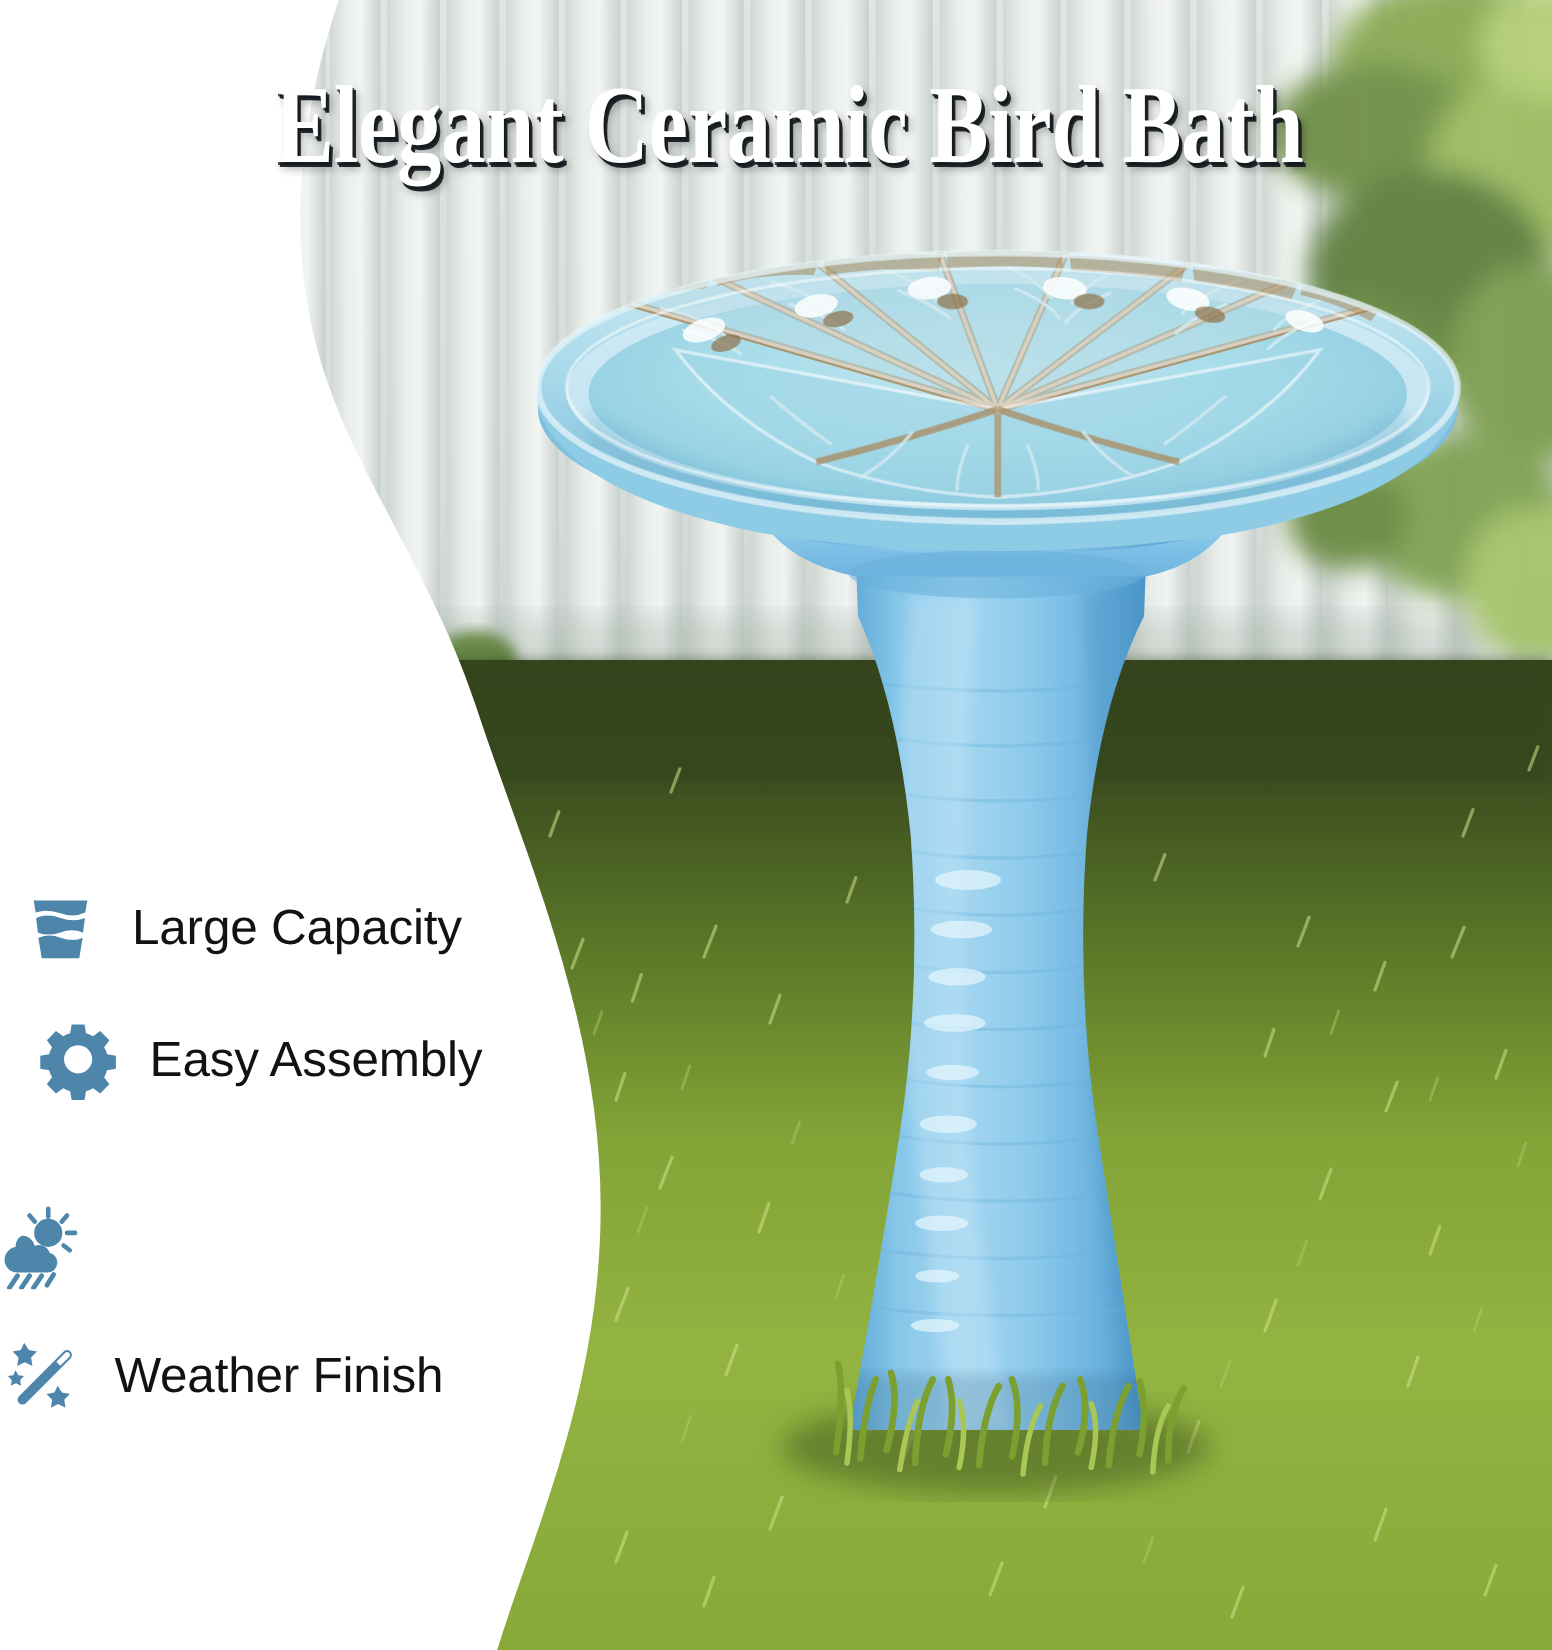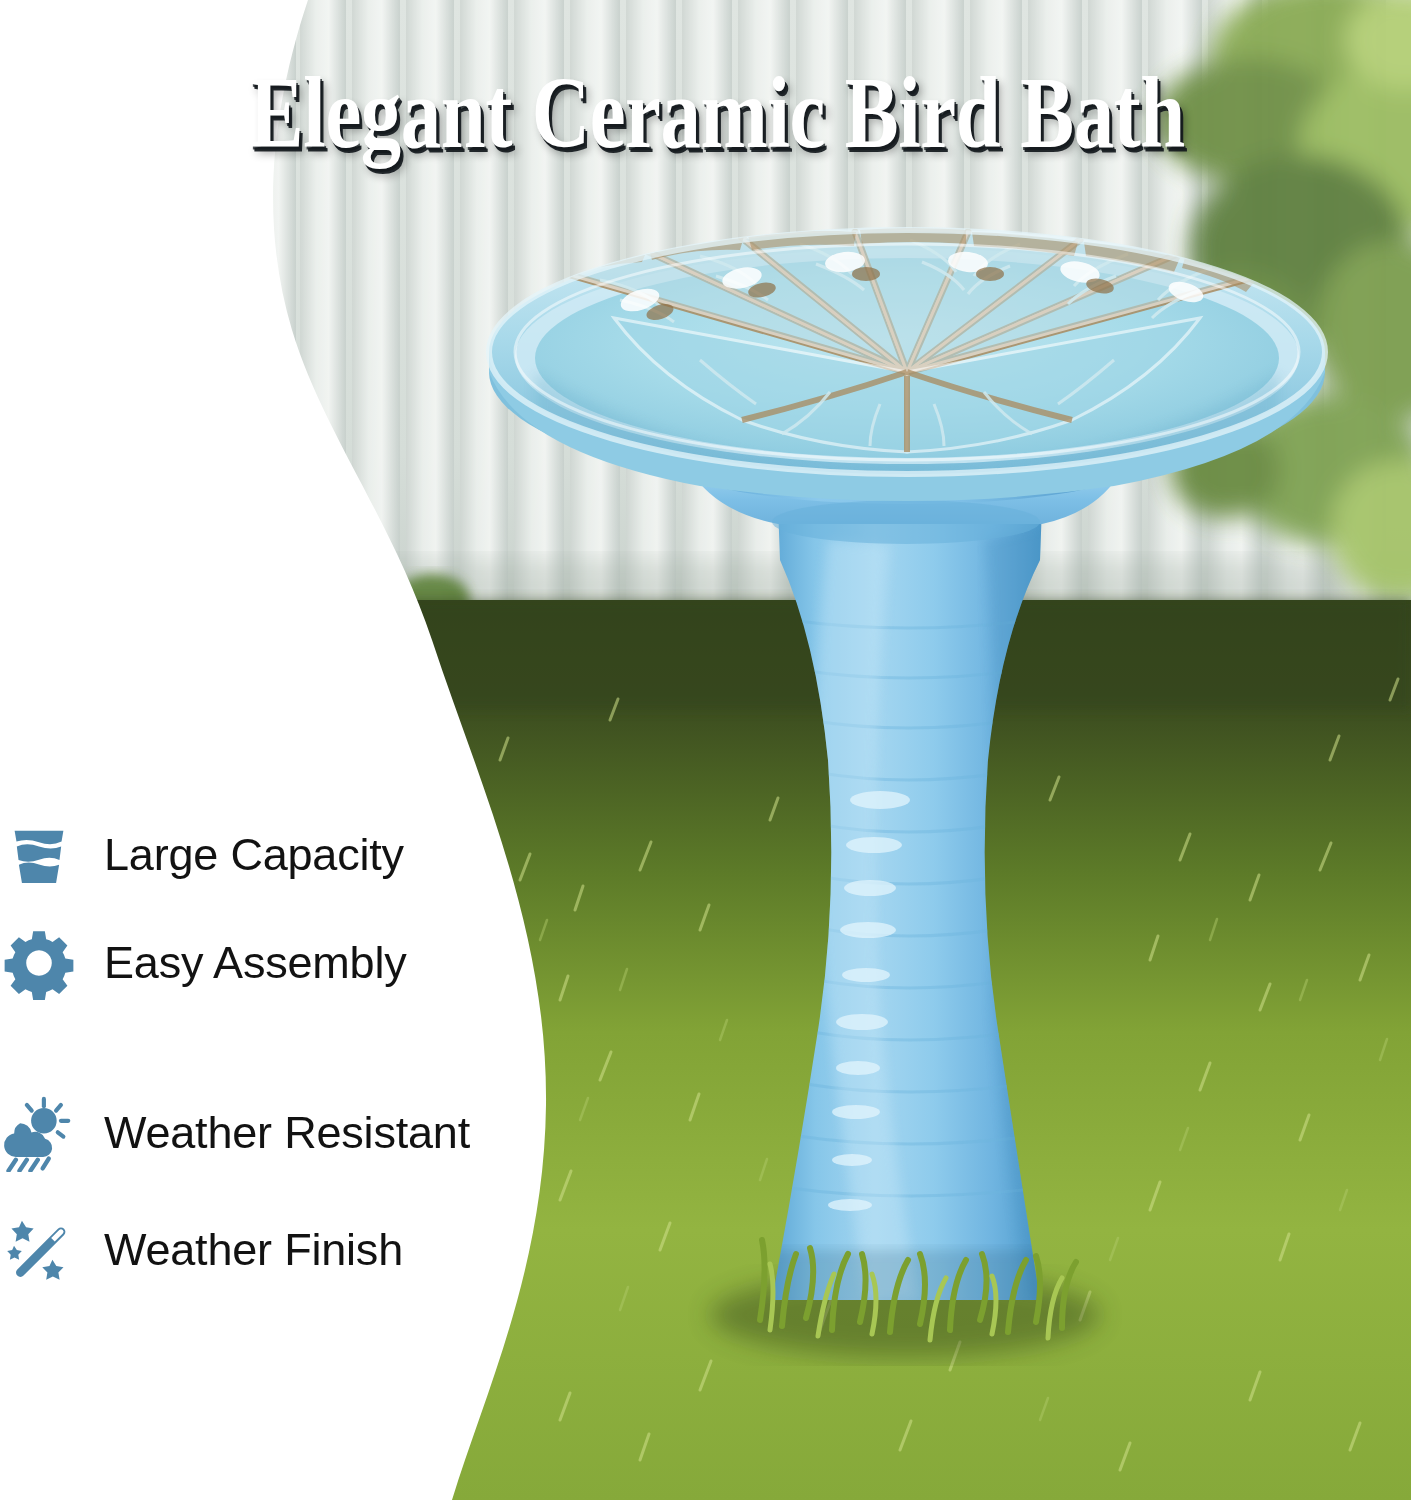--- a/index.html
+++ b/index.html
@@ -31,22 +31,22 @@
   
   #features{position:absolute; left:0; top:800px; width:520px;}
   .feat{position:absolute; left:0; display:flex; align-items:center; height:86px;}
   .feat .ico{width:78px; height:78px; flex:0 0 78px; display:block;}
   .feat .ico svg{display:block;width:78px;height:78px;}
   .feat .lbl{
     margin-left:26px; font-size:45px; color:#121212;
     font-family:"Liberation Sans",sans-serif; font-weight:400;
     letter-spacing:-0.2px; white-space:nowrap;
   }
-  .f0{top:12px;}
-  .f1{top:120px;}
+  .f0{top:0px;margin-left:16px;}
+  .f1{top:120px;margin-left:32px;}
   .f2{top:290px;}
   .f3{top:407px;}
 </style>
 </head>
 <body>
 
 <div id="stage">
 
   <svg id="scene" viewBox="0 0 1411 1500" preserveAspectRatio="none">
     <defs>
@@ -475,21 +475,20 @@
             a7.5 7.5 0 0 1 -1.6 14.8 H13 a9.6 9.6 0 0 1 -1.4-19.1
             a9.5 9.5 0 0 1 4.9-8.5 z"></path>
           <g stroke="#4e86ab" stroke-width="3.6" stroke-linecap="round">
             <path d="M13 54 l-6 9"></path>
               <path d="M22 54 l-6 9"></path>
             <path d="M31 54 l-6 9"></path>
               <path d="M40 53 l-5 8"></path>
           </g>
         </svg>
       </span>
-      <span class="lbl">Weather Resistant</span>
     </div>
 
     <div class="feat f3">
       <span class="ico">
         <svg viewBox="0 0 64 64">
           <g fill="#4e86ab">
             <path d="M18 8 l3.4 5.4 6.2 1 -4.4 4.6 1 6.3 -5.7-2.9 -5.7 2.9 1-6.3 -4.4-4.6 6.2-1 z"></path>
             <path d="M11.5 28.5 l2.3 3.6 4.1 .7 -2.9 3.1 .7 4.2 -3.8-2 -3.8 2 .7-4.2 -2.9-3.1 4.1-.7 z"></path>
             <path d="M43 40 l3.2 5.1 5.9 1 -4.2 4.4 1 6 -5.5-2.8 -5.5 2.8 1-6 -4.2-4.4 5.9-1 z"></path>
             <path d="M47.5 14.5 a3.6 3.6 0 0 1 5.1 5.1 L19.3 53 a3.6 3.6 0 0 1 -5.1-5.1 z"></path>

